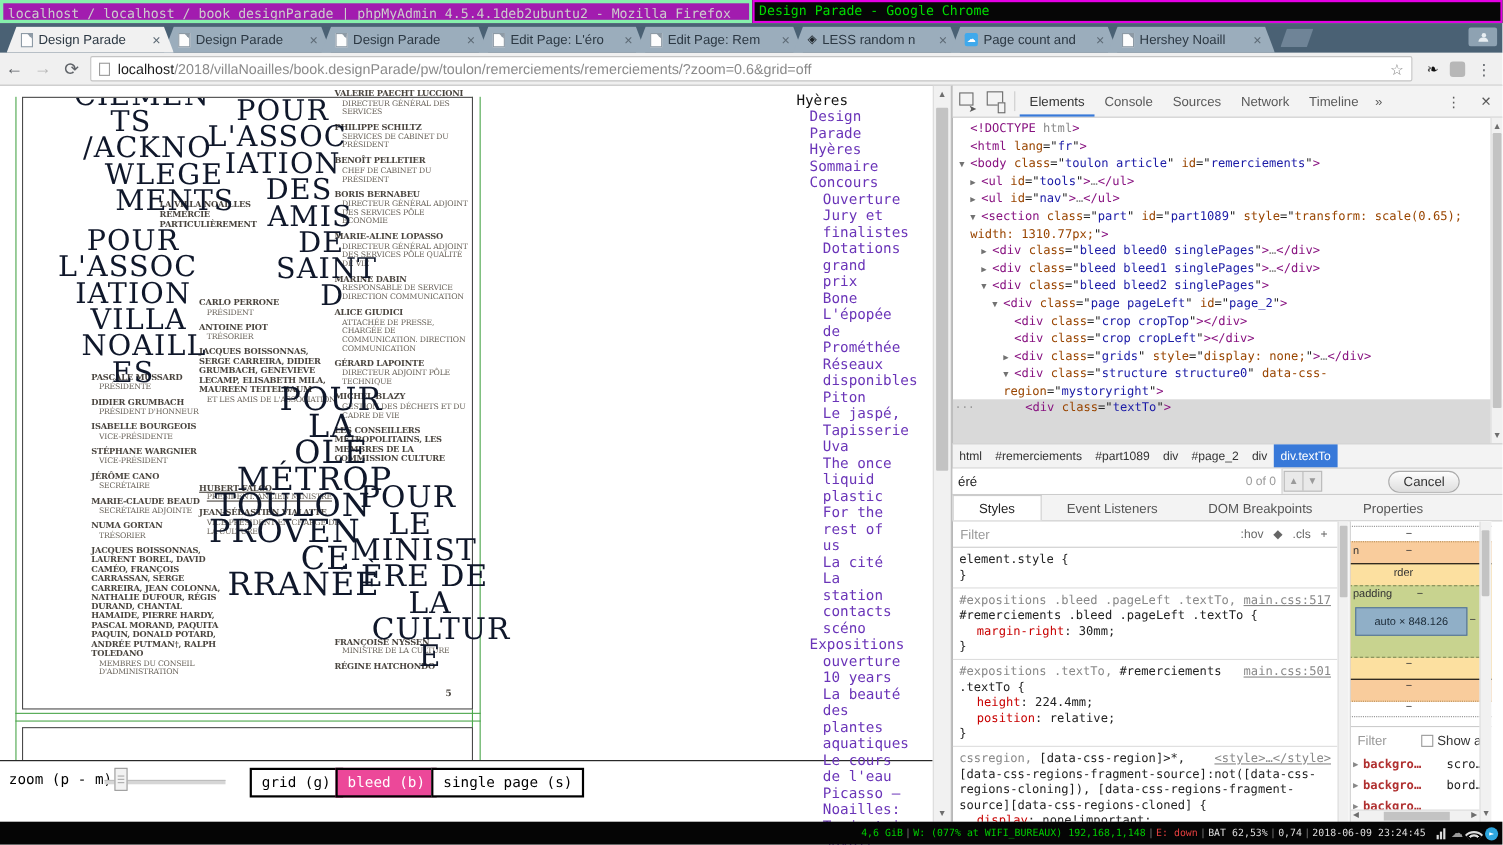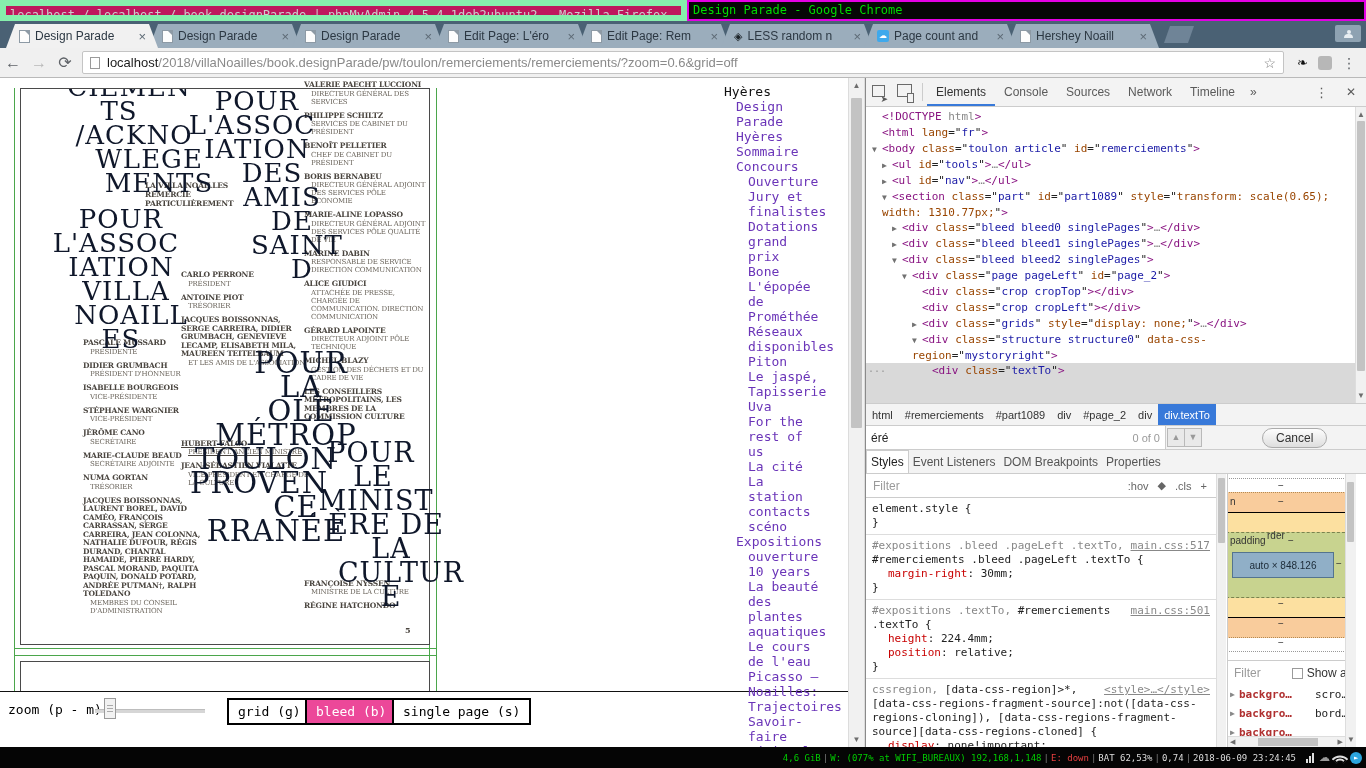--- a/index.html
+++ b/index.html
@@ -1,19 +1,19 @@
 <!DOCTYPE html>
 <html><head>
 <meta charset="utf-8">
 <style>
   html,body{margin:0;padding:0;overflow:hidden;}
   body{width:1366px;height:768px;position:relative;background:#fff;font-family:"Liberation Sans",sans-serif;}
   
   .titlebar{position:absolute;top:0;left:0;width:1366px;height:21px;display:flex;background:#000;}
-  .tb-ff{flex:1;background:#be185d;border:6px solid #86efac;box-sizing:border-box;color:#cdcdcd;
+  .tb-ff{flex:1;background:#a21caf;border:3px solid #86efac;box-sizing:border-box;color:#cdcdcd;
          font:12px "DejaVu Sans Mono",monospace;line-height:18px;padding-left:4px;white-space:nowrap;overflow:hidden;}
   .tb-ch{flex:1;background:#060606;border:2px solid #e400e4;box-sizing:border-box;color:#00dc00;
          font:12px "DejaVu Sans Mono",monospace;line-height:16px;padding-left:4px;white-space:nowrap;overflow:hidden;}
   
   .tabstrip{position:absolute;top:21px;left:0;width:1366px;height:27px;background:#4a6174;}
   .tabs{display:flex;height:27px;padding-left:6px;}
   .tab{height:24px;margin-top:3px;margin-right:-9px;display:flex;align-items:center;width:152px;box-sizing:border-box;
        padding:0 10px 0 13px;background:#9badbc;color:#2c3843;font-size:12px;
        clip-path:polygon(9px 0,calc(100% - 9px) 0,100% 100%,0 100%);}
   .tab.active{background:#f1f1f1;z-index:3;}
@@ -106,21 +106,21 @@
   .crumb{padding:0 6px;height:22px;line-height:22px;}
   .crumb.active{background:#3879d9;color:#fff;}
   .dt-search{position:absolute;top:347px;left:0;right:0;height:25px;background:#f3f3f3;border-top:1px solid #ccc;border-bottom:1px solid #ccc;box-sizing:border-box;display:flex;align-items:center;}
   .search-field{width:300px;height:100%;background:#fff;border-right:1px solid #ccc;box-sizing:border-box;display:flex;align-items:center;padding:0 5px;font-size:12px;color:#222;}
   .search-count{margin-left:auto;color:#9a9a9a;font-size:11px;}
   .chev-group{display:flex;border:1px solid #b9b9b9;background:#e9e9e9;height:17px;margin-left:1px;}
   .chev{width:16px;text-align:center;color:#9a9a9a;font-size:9px;line-height:16px;}
   .chev + .chev{border-left:1px solid #b9b9b9;}
   .cancel-btn{margin-left:60px;border:1px solid #ababab;border-radius:10px;background:linear-gradient(#fdfdfd,#dedede);font-size:12px;color:#333;padding:2px 13px;}
   .dt-sidetabs{position:absolute;top:372px;left:0;right:0;height:24px;background:#f3f3f3;border-bottom:1px solid #ccc;box-sizing:border-box;display:flex;align-items:flex-end;font-size:12px;color:#555;}
-  .sidetab{padding:4px 4px;}
+  .sidetab{padding:4px 23px;}
   .sidetab.active{background:#fff;border:1px solid #ccc;border-bottom:none;color:#222;}
   .dt-styles{position:absolute;top:396px;left:0;width:350px;bottom:0;overflow:hidden;font:11px "DejaVu Sans Mono",monospace;color:#222;}
   .style-filter{height:24px;border-bottom:1px solid #ccc;box-sizing:border-box;display:flex;align-items:center;font-family:"Liberation Sans",sans-serif;}
   .sf-ph{color:#9a9a9a;font-size:12px;padding-left:7px;flex:1;}
   .sf-ctrl{color:#666;font-size:11px;margin-right:9px;}
   .rule{border-bottom:1px solid #ddd;padding:4px 6px;line-height:14px;}
   .rule .link{float:right;color:#888;text-decoration:underline;}
   .sel-mut{color:#888;}
   .propline{padding-left:16px;}
   .pn{color:#c80000;}
@@ -427,20 +427,23 @@
       <div class="navitem lvl2">Bone</div>
       <div class="navitem lvl2">L'épopée
 de
 Prométhée</div>
       <div class="navitem lvl2">Réseaux
 disponibles</div>
       <div class="navitem lvl2">Piton</div>
       <div class="navitem lvl2">Le jaspé,</div>
       <div class="navitem lvl2">Tapisserie
 Uva</div>
+      <div class="navitem lvl2">The once
+liquid
+plastic</div>
       <div class="navitem lvl2">For the
 rest of
 us</div>
       <div class="navitem lvl2">La cité</div>
       <div class="navitem lvl2">La
 station
 contacts
 scéno</div>
       <div class="navitem lvl1">Expositions</div>
       <div class="navitem lvl2">ouverture</div>
@@ -554,21 +557,21 @@
       <div class="ps-thumb" style="left:1px;width:7px;top:4px;height:65px;"></div>
     </div>
     <div class="dt-rightpane">
       <div class="bm">
         <div class="bm-pos"></div>
         <div class="bm-margin"></div>
         <div class="bm-border"></div>
         <div class="bm-padding"></div>
         <div class="bm-content">auto × 848.126</div>
         <div class="bm-lab" style="left:2px;top:22px;">n</div>
-        <div class="bm-lab" style="left:2px;top:56px;padding-left:37px;">rder</div>
+        <div class="bm-lab" style="left:2px;top:42px;padding-left:37px;">rder</div>
         <div class="bm-lab" style="left:2px;top:61px;">padding</div>
         <div class="bm-dash" style="left:50px;top:6px;">−</div>
         <div class="bm-dash" style="left:50px;top:22px;">−</div>
         <div class="bm-dash" style="left:60px;top:61px;">−</div>
         <div class="bm-dash" style="left:108px;top:84px;">−</div>
         <div class="bm-dash" style="left:122px;top:84px;">−</div>
         <div class="bm-dash" style="right:2px;top:84px;">1</div>
         <div class="bm-dash" style="left:50px;top:124px;">−</div>
         <div class="bm-dash" style="left:50px;top:144px;">−</div>
         <div class="bm-dash" style="left:50px;top:163px;">−</div>

